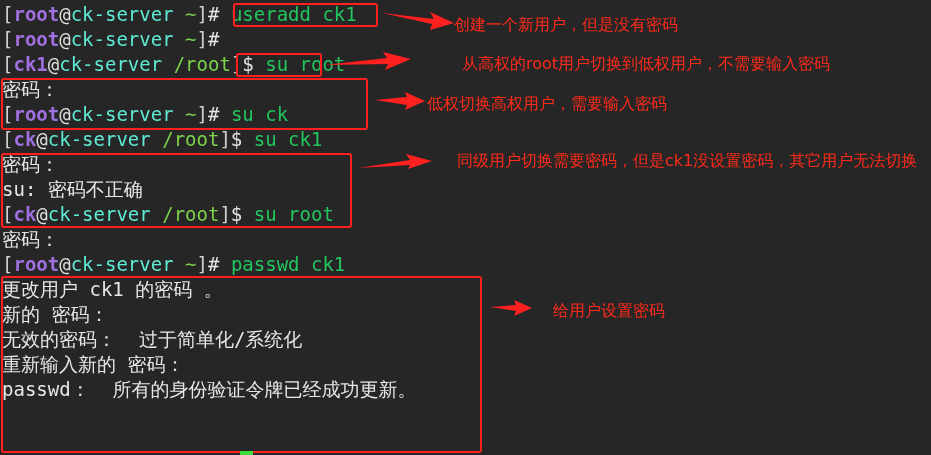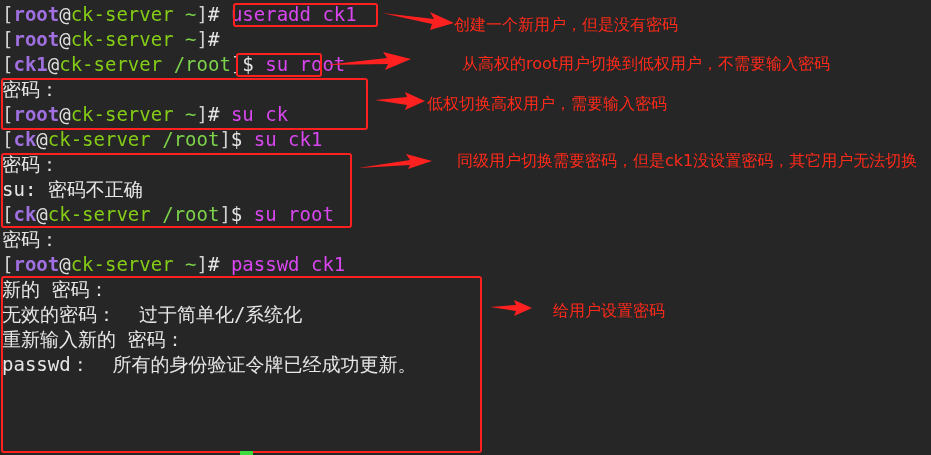--- a/index.html
+++ b/index.html
@@ -3,23 +3,23 @@
 <meta charset="utf-8">
 <style>
   html,body{margin:0;padding:0;}
   body{width:931px;height:455px;background:#262626;overflow:hidden;position:relative;
        font-family:"DejaVu Sans Mono","Liberation Mono",monospace;}
   .term{position:absolute;left:2px;top:2px;}
   .line{height:25px;line-height:25px;font-size:19px;color:#e6e6e6;white-space:pre;}
   .br{color:#d0d0d0;}
   .user{color:#a070e0;font-weight:bold;}
   .at{color:#e0e0e0;}
-  .host{color:#84cc16;}
+  .host{color:#5eead4;}
   .path{color:#7cd24a;}
-  .cmd{color:#d946ef;}
+  .cmd{color:#22c55e;}
   .box{position:absolute;border:2px solid #ff2020;border-radius:3px;box-sizing:border-box;}
   .note{position:absolute;color:#ff2a1a;font-family:"DejaVu Sans",sans-serif;font-size:16px;white-space:nowrap;}
   .arrow{position:absolute;}
   .cursor{position:absolute;left:240px;top:451px;width:13px;height:4px;background:#3ddc3d;}
 </style>
 </head>
 <body>
 
 <div class="term">
 
@@ -34,20 +34,21 @@
   <div class="line"><span class="br">[</span><span class="user">root</span><span class="at">@</span><span class="host">ck-server</span> <span class="path" style="color: rgb(124, 210, 74);">~</span><span class="br">]</span><span>#</span><span class="cmd"> su ck</span></div>
 
   <div class="line"><span class="br">[</span><span class="user">ck</span><span class="at">@</span><span class="host">ck-server</span> <span class="path">/root</span><span class="br">]</span><span>$</span><span class="cmd"> su ck1</span></div>
   <div class="line">密码：</div>
   <div class="line">su: 密码不正确</div>
 
   <div class="line"><span class="br">[</span><span class="user">ck</span><span class="at">@</span><span class="host">ck-server</span> <span class="path">/root</span><span class="br">]</span><span>$</span><span class="cmd"> su root</span></div>
   <div class="line">密码：</div>
 
   <div class="line"><span class="br">[</span><span class="user">root</span><span class="at">@</span><span class="host">ck-server</span> <span class="path" style="color: rgb(124, 210, 74);">~</span><span class="br">]</span><span>#</span><span class="cmd"> passwd ck1</span></div>
+  <div class="line">更改用户 ck1 的密码 。</div>
   <div class="line">新的 密码：</div>
   <div class="line">无效的密码：  过于简单化/系统化</div>
   <div class="line">重新输入新的 密码：</div>
   <div class="line">passwd：  所有的身份验证令牌已经成功更新。</div>
 </div>
 
 <div class="box" style="left:233px;top:3px;width:145px;height:24px;"></div>
 <div class="box" style="left:236px;top:53px;width:86px;height:24px;"></div>
 <div class="box" style="left:1px;top:78px;width:367px;height:52px;"></div>
 <div class="box" style="left:1px;top:153px;width:351px;height:75px;"></div>

